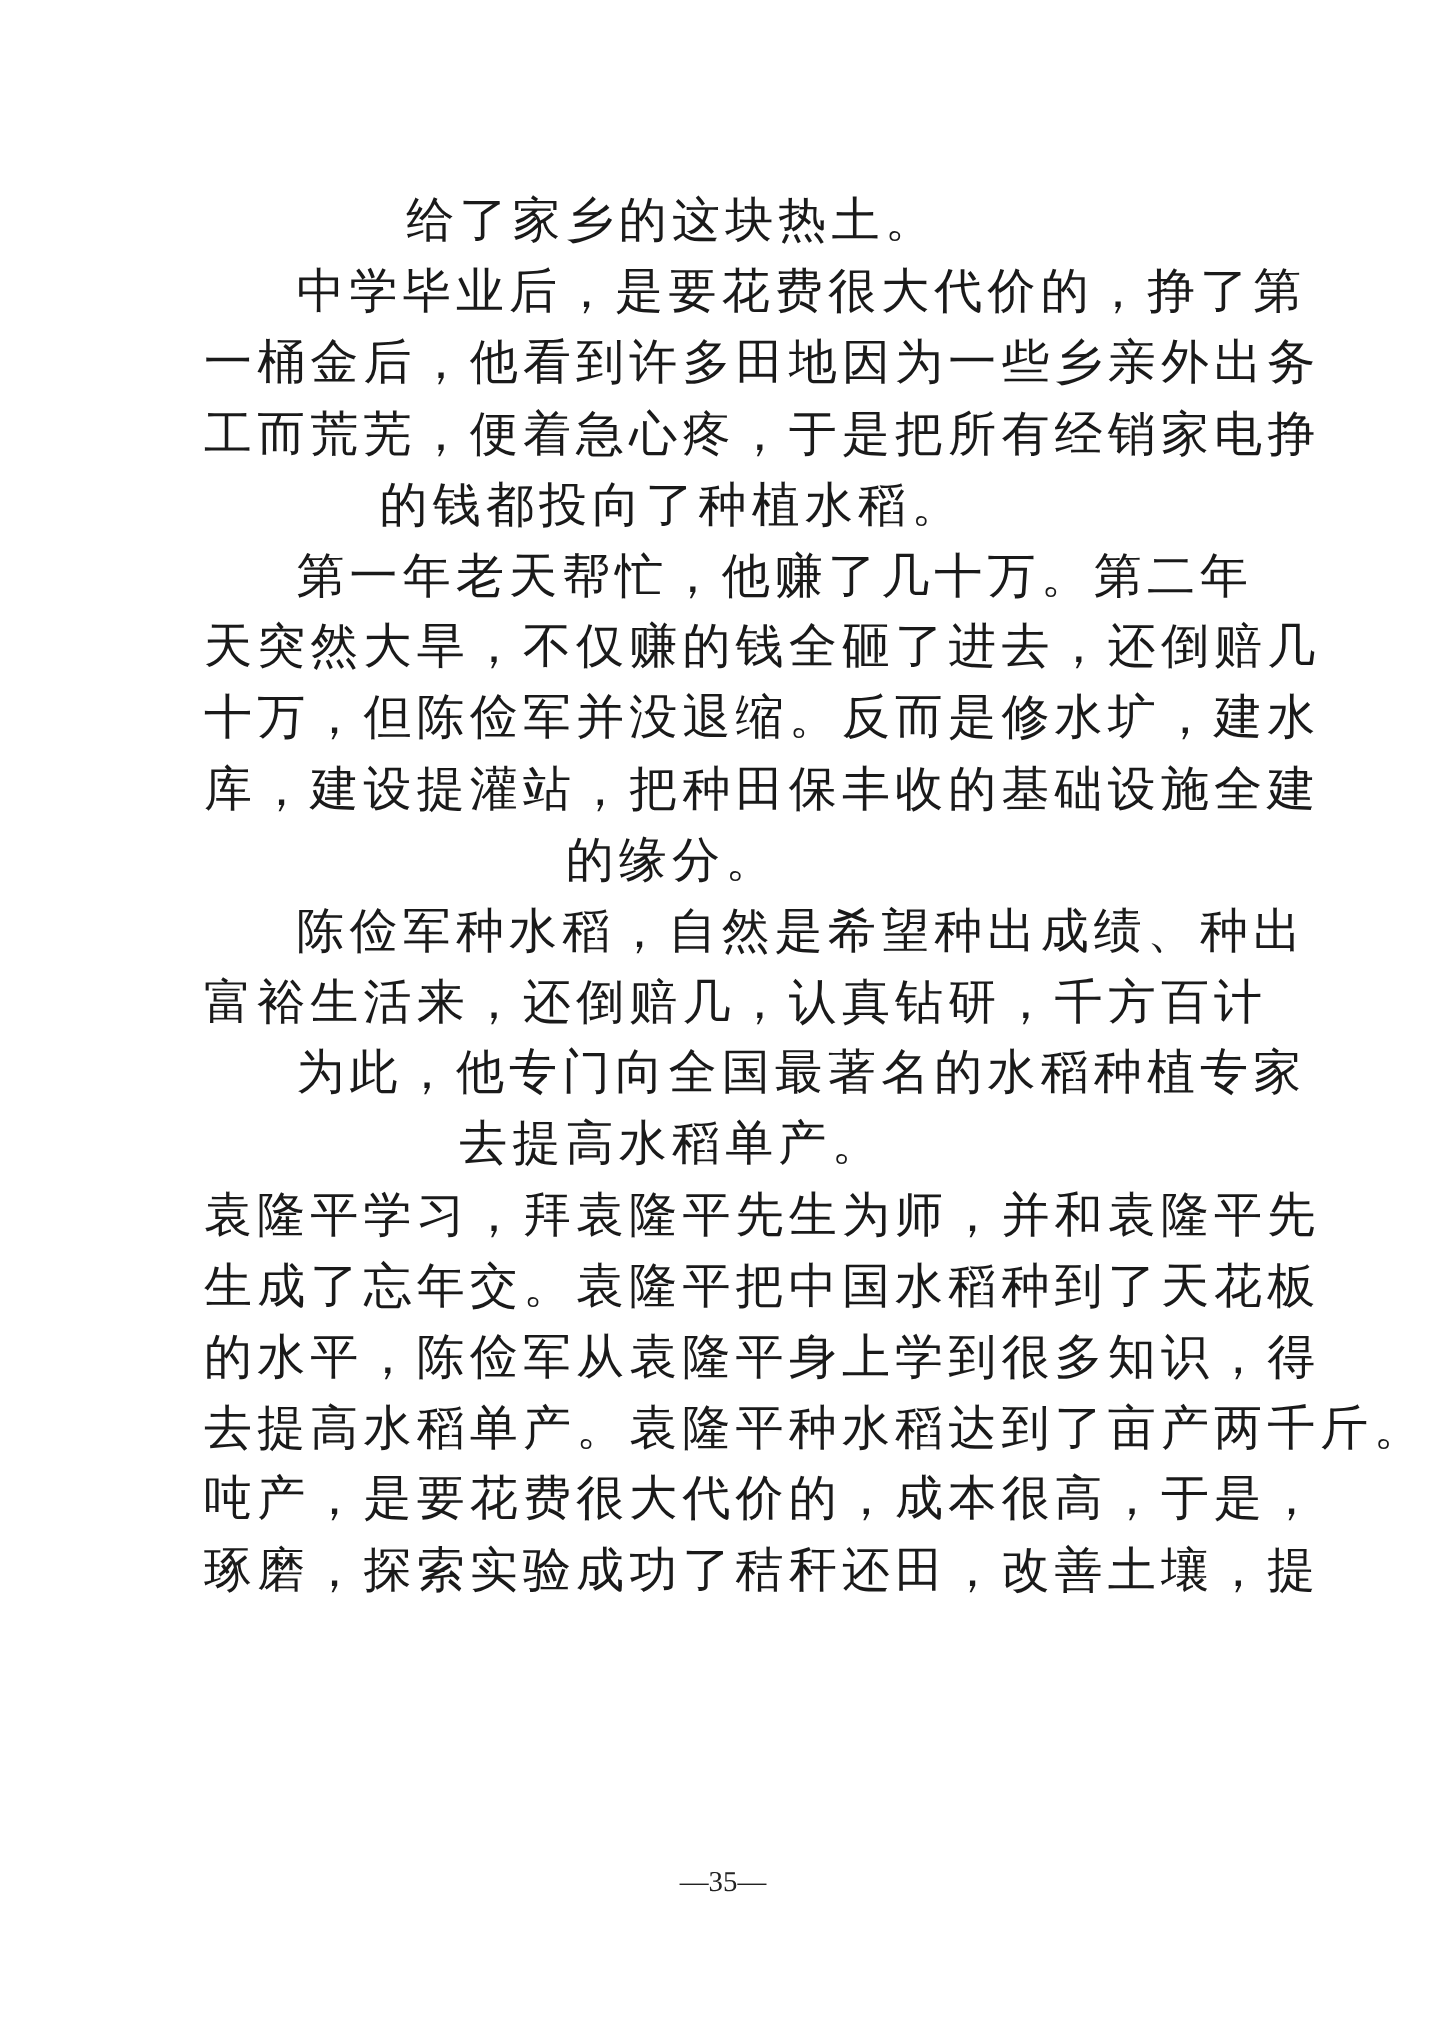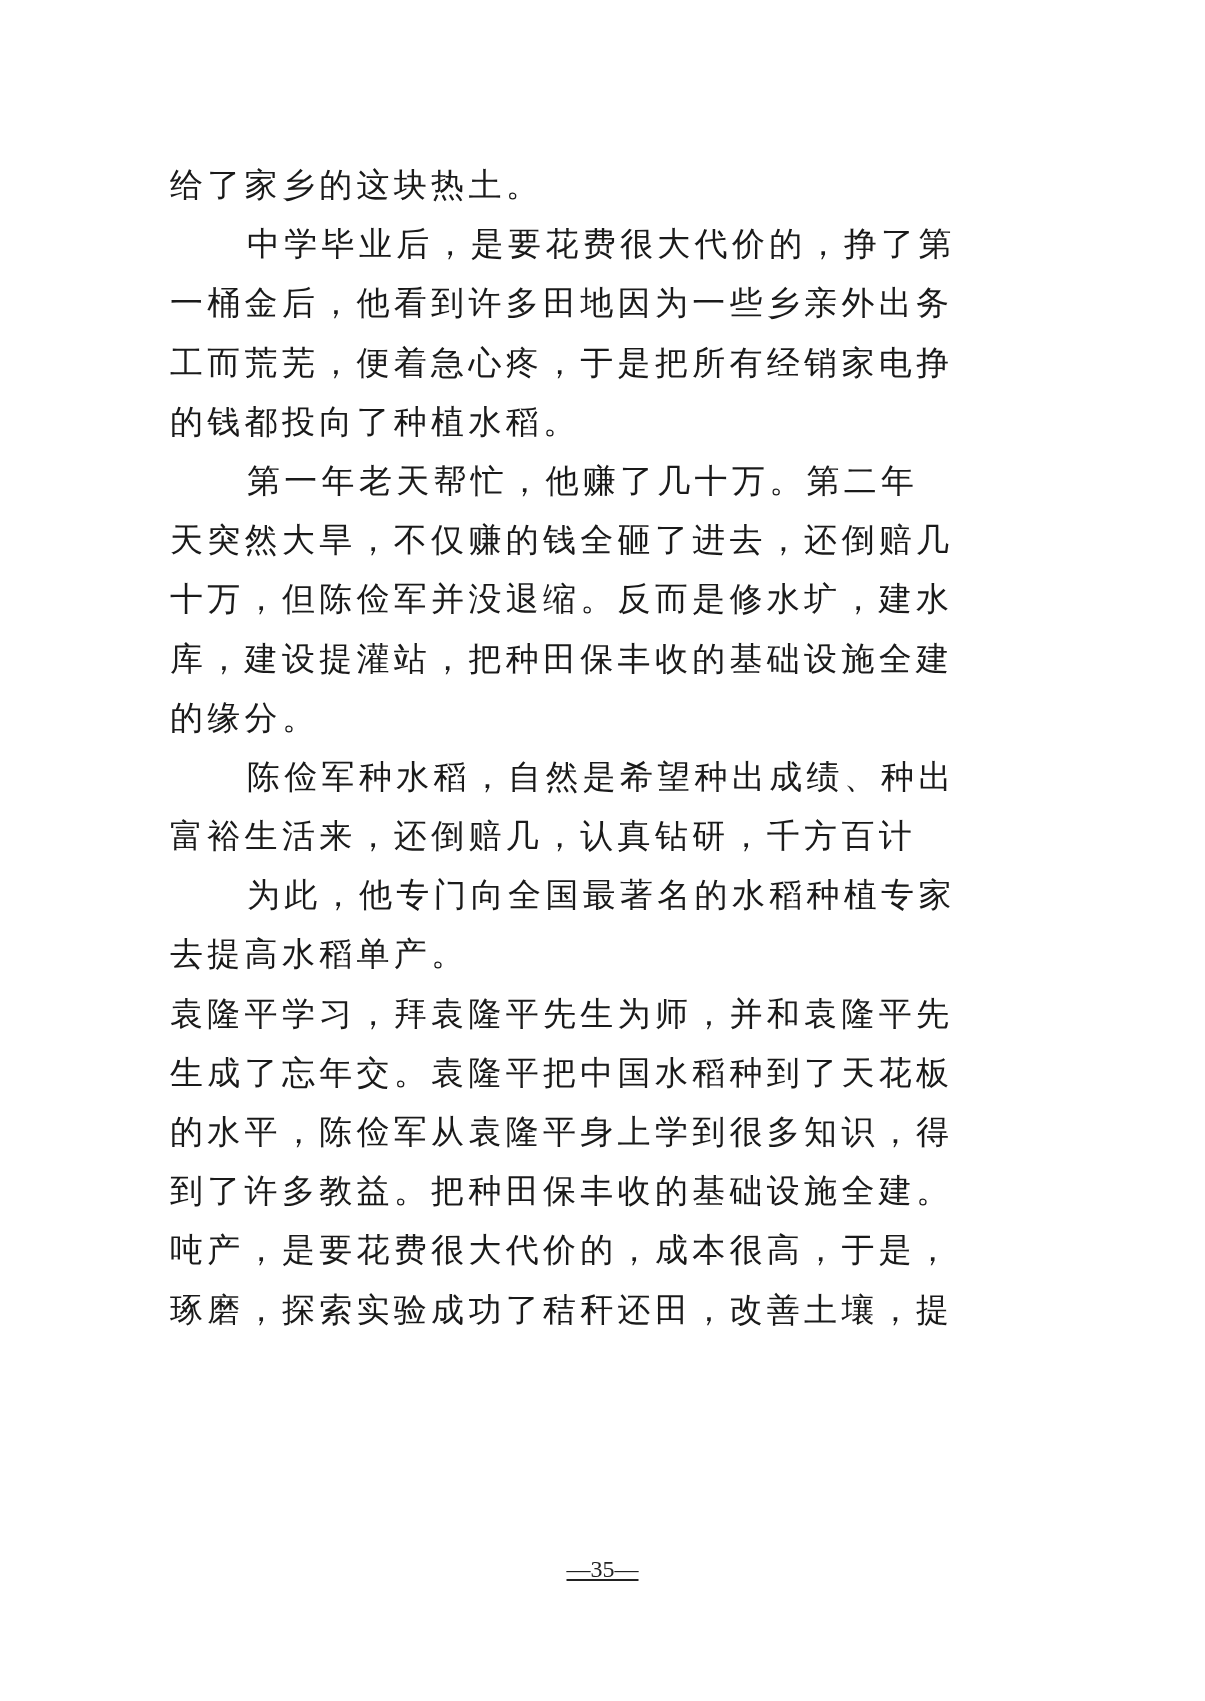--- a/index.html
+++ b/index.html
@@ -1,30 +1,30 @@
 <!DOCTYPE html>
 <html><head>
 <meta charset="utf-8">
 <style>
   html, body { margin: 0; padding: 0; background: #ffffff; }
   body { width: 1205px; height: 1701px; position: relative; overflow: hidden; }
   .page { position: absolute; left: 0; top: 0; width: 1205px; height: 1701px; background: #fff; }
   .text {
     position: absolute; left: 170px; top: 155px; width: 780px;
     font-family: "DejaVu Serif", "Liberation Serif", serif;
-    font-size: 33px; color: #1a1a1a;
+    font-size: 40px; color: #1a1a1a; text-align: center;
   }
   .line {
     height: 59.2px; line-height: 59.2px; white-space: nowrap;
     letter-spacing: 4.3px;
   }
   .line.indent { padding-left: 77px; }
   .page-number {
     position: absolute; left: 0; width: 1205px; top: 1556px; text-align: center;
-    font-family: "Liberation Serif", "DejaVu Serif", serif; font-size: 24px; color: #222; text-decoration: underline;
+    font-family: "Liberation Serif", "DejaVu Serif", serif; font-size: 24px; color: #222;
   }
 </style>
 </head>
 <body>
 
 <div class="page">
   <div class="text">
     <div class="line">给了家乡的这块热土。</div>
     <div class="line indent">中学毕业后，是要花费很大代价的，挣了第</div>
     <div class="line">一桶金后，他看到许多田地因为一些乡亲外出务</div>
@@ -35,18 +35,18 @@
     <div class="line">十万，但陈俭军并没退缩。反而是修水圹，建水</div>
     <div class="line">库，建设提灌站，把种田保丰收的基础设施全建</div>
     <div class="line">的缘分。</div>
     <div class="line indent">陈俭军种水稻，自然是希望种出成绩、种出</div>
     <div class="line">富裕生活来，还倒赔几，认真钻研，千方百计</div>
     <div class="line indent">为此，他专门向全国最著名的水稻种植专家</div>
     <div class="line">去提高水稻单产。</div>
     <div class="line">袁隆平学习，拜袁隆平先生为师，并和袁隆平先</div>
     <div class="line">生成了忘年交。袁隆平把中国水稻种到了天花板</div>
     <div class="line">的水平，陈俭军从袁隆平身上学到很多知识，得</div>
-    <div class="line">到了许多教益。把种田保丰收的基础设施全建。</div>
+    <div class="line">去提高水稻单产。袁隆平种水稻达到了亩产两千斤。</div>
     <div class="line">吨产，是要花费很大代价的，成本很高，于是，</div>
     <div class="line">琢磨，探索实验成功了秸秆还田，改善土壤，提</div>
   </div>
   <div class="page-number">—35—</div>
 </div>
 
 </body></html>

